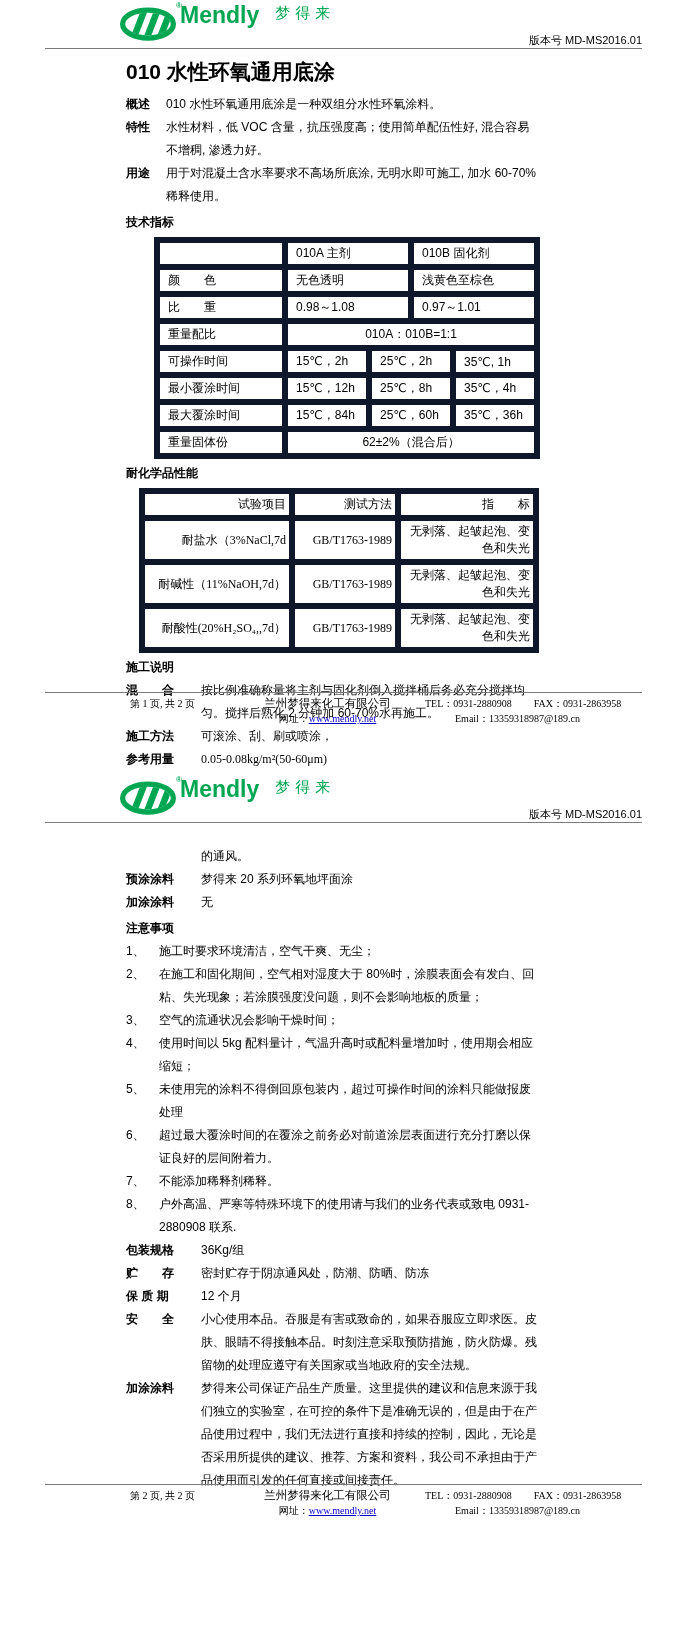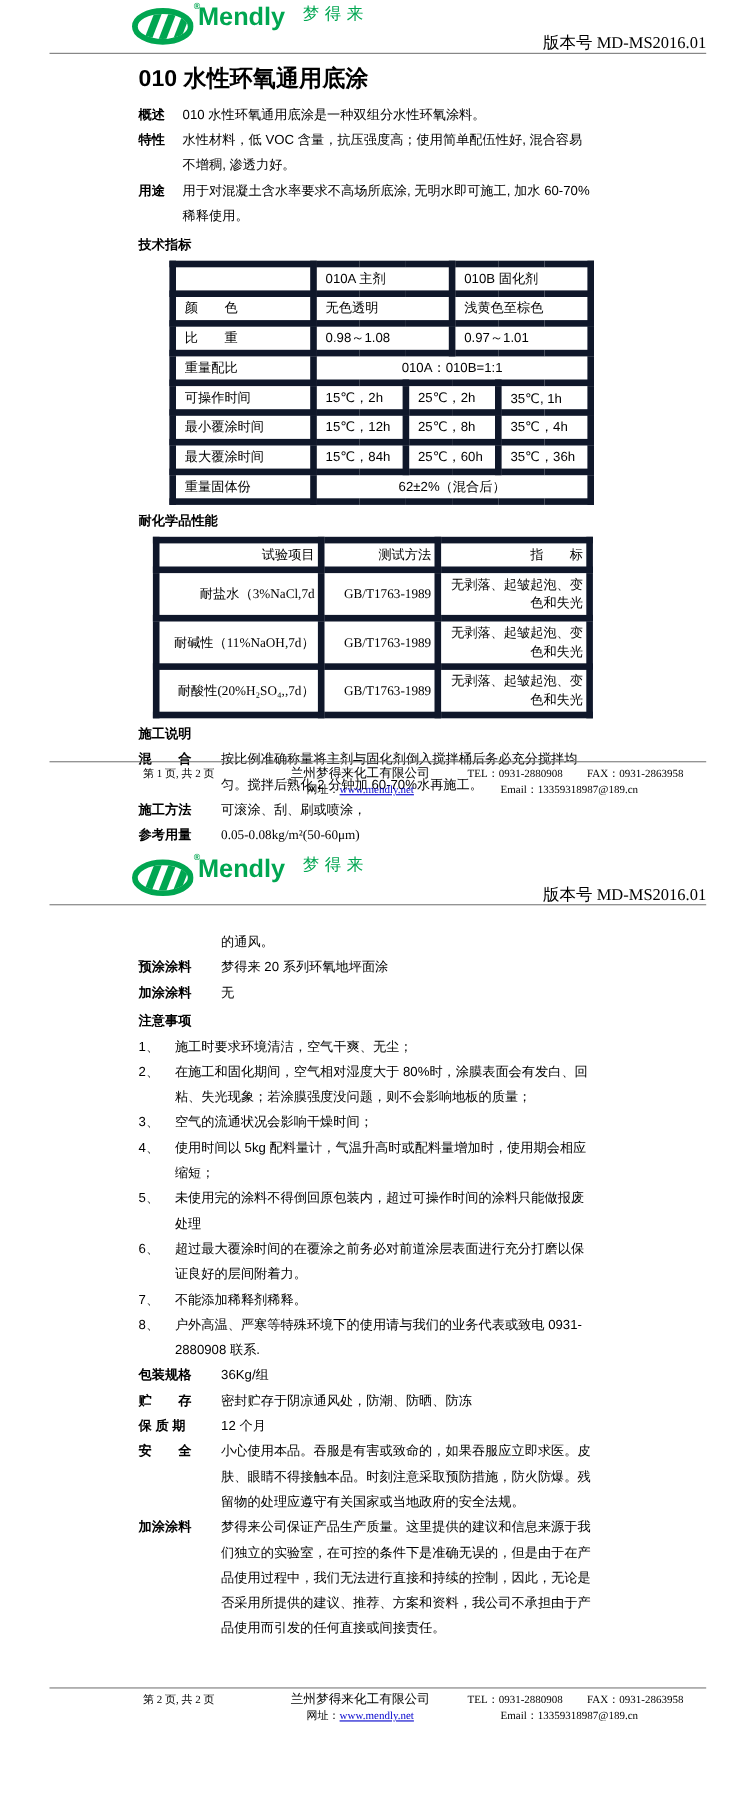--- a/index.html
+++ b/index.html
@@ -16,21 +16,21 @@
   
   .header { display:flex; justify-content:space-between; align-items:flex-end;
             padding:8px 45px 2px 120px; height:48px; }
   .page2 .header { padding-top:12px; height:52px; }
   .logo { display:flex; align-items:flex-start; }
   .logo-mark-wrap { position:relative; display:inline-block; }
   .reg { position:absolute; top:-4px; right:-6px; font-size:8px; color:#00a651; font-weight:bold; }
   .logo-text { margin-left:4px; display:flex; flex-direction:row; }
   .logo-en { font-size:23px; font-weight:bold; color:#00a651; letter-spacing:0px; line-height:21px; }
   .logo-cn { font-size:15px; font-weight:normal; color:#00a651; letter-spacing:5px; line-height:16px; margin-left:16px; }
-  .version { font-size:15px; font-family:Liberation Serif, serif; line-height:12px; }
+  .version { font-size:11px; font-family:Liberation Sans, sans-serif; line-height:12px; }
   .rule { border-top:1px solid #7a7a7a; margin:0 45px; }
 
   
   .content { margin:0 148px 0 126px; }
   .title { font-size:21px; font-weight:bold; line-height:26px; margin:10px 0 8px 0; }
   .kv { display:flex; line-height:23px; }
   .lbl { font-weight:bold; flex-shrink:0; }
   .w40 { width:40px; }
   .w75 { width:75px; }
   .txt { flex:1; }
@@ -47,21 +47,21 @@
   .chem td { text-align:right; padding:2px 3px; font-family:Liberation Serif, serif; }
 
   .note { display:flex; line-height:23px; }
   .nnum { width:33px; flex-shrink:0; }
   .ntxt { flex:1; }
 
   
   .footer { position:absolute; left:45px; right:45px; border-top:1px solid #7a7a7a;
             padding-top:3px; font-family:"Liberation Serif","DejaVu Serif",serif; }
   .page1 .footer { top:692px; }
-  .page2 .footer { top:764px; }
+  .page2 .footer { top:714px; }
   .frow { display:flex; align-items:flex-start; }
   .f-left { width:195px; padding-left:85px; font-size:10px; line-height:15px; }
   .f-center { width:175px; text-align:center; }
   .f-company { font-size:11.5px; line-height:15px; white-space:nowrap; }
   .f-web { font-size:10px; line-height:15px; }
   .weblink { color:#0000cc; text-decoration:underline; cursor:pointer; }
   .f-right { flex:1; font-size:10px; line-height:15px; padding-left:10px; white-space:nowrap; }
   .f-gap { display:inline-block; width:22px; }
   .f-email { padding-left:30px; }
 </style>

